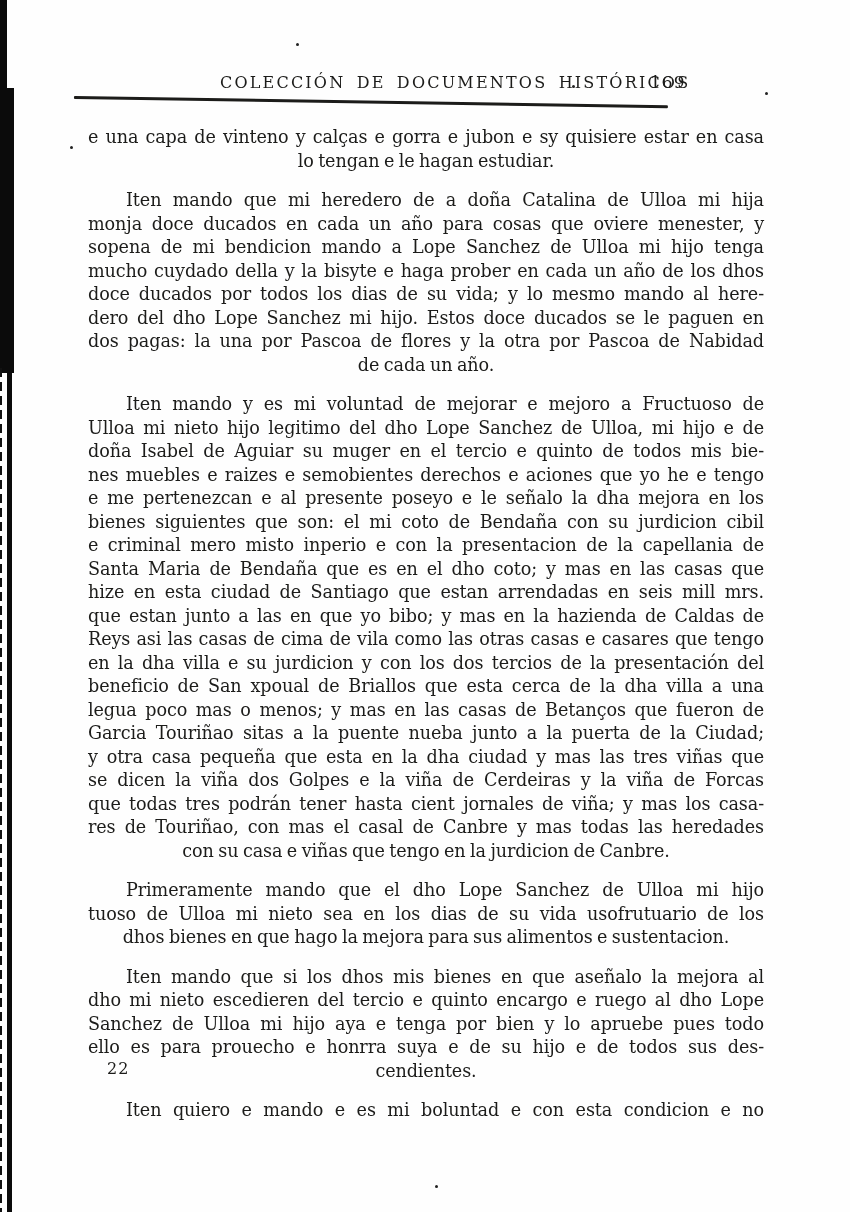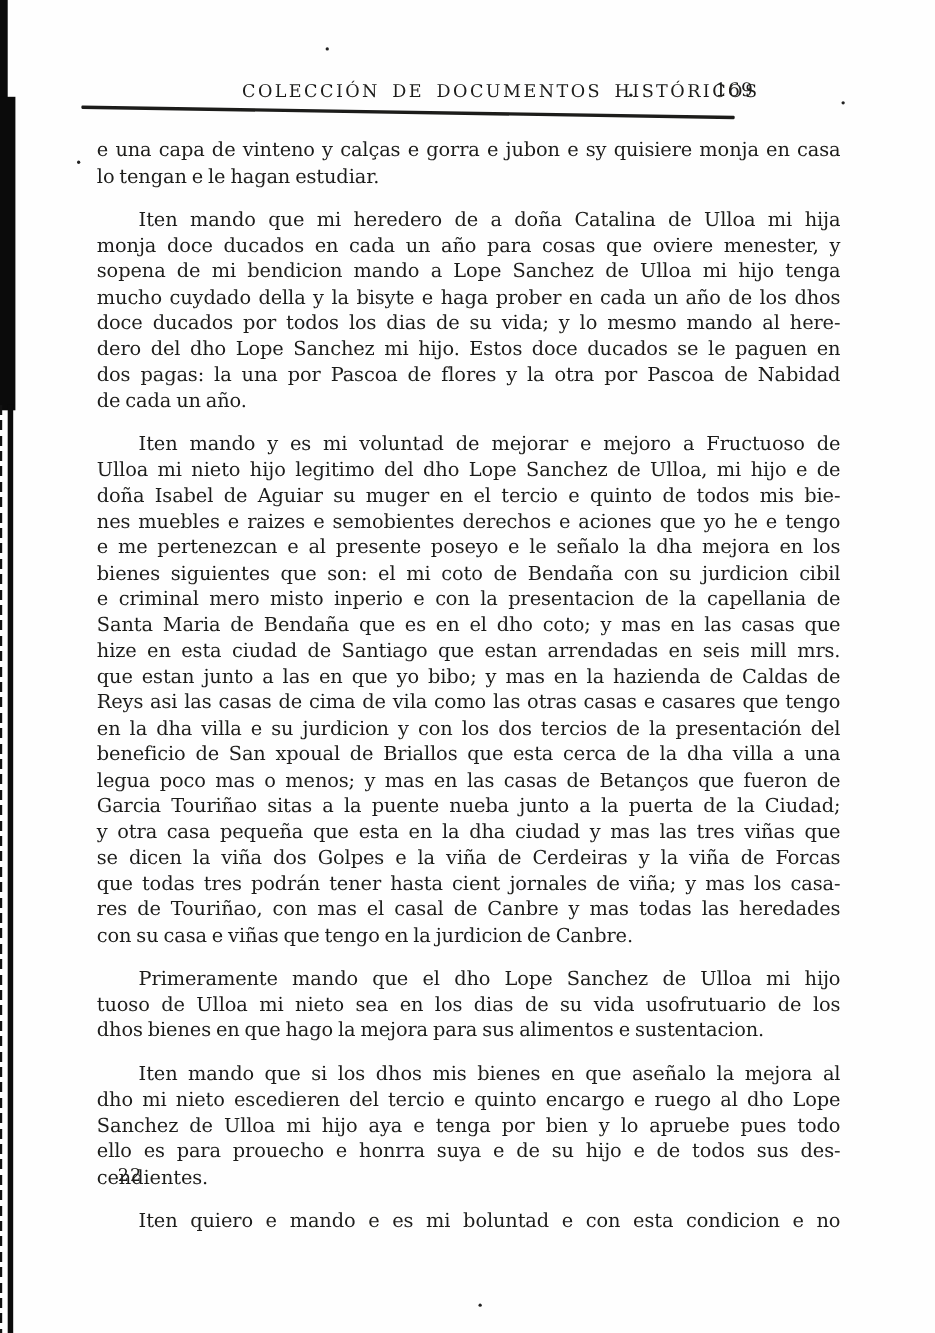--- a/index.html
+++ b/index.html
@@ -57,21 +57,21 @@
     left: 88px; top: 126px;
     width: 676px;
     font-size: 17.6px;
     line-height: 23.5px;
     letter-spacing: -0.1px;
     word-spacing: -1px;
   }
   .line {
     height: 23.5px;
     white-space: nowrap;
-    text-align: left;
+    text-align: center;
   }
   .line.just {
     text-align: justify;
     text-align-last: justify;
   }
   .line.indent { text-indent: 38px; margin-top: 16px; }
 
   
   .signature-mark {
     position: absolute;
@@ -98,21 +98,21 @@
   <div class="gutter-main"></div>
   <div class="gutter-line"></div>
   <div class="gutter-bar"></div>
 
   <div class="header-title">COLECCIÓN DE DOCUMENTOS HISTÓRICOS</div>
   <div class="page-number">169</div>
   <div class="header-rule"></div>
 
   <div class="doc-body">
       <div>
-        <div class="line just">e una capa de vinteno y calças e gorra e jubon e sy quisiere monja en casa</div>
+        <div class="line just">e una capa de vinteno y calças e gorra e jubon e sy quisiere estar en casa</div>
         <div class="line">lo tengan e le hagan estudiar.</div>
       </div>
       <div>
         <div class="line just indent">Iten mando que mi heredero de a doña Catalina de Ulloa mi hija</div>
         <div class="line just">monja doce ducados en cada un año para cosas que oviere menester, y</div>
         <div class="line just">sopena de mi bendicion mando a Lope Sanchez de Ulloa mi hijo tenga</div>
         <div class="line just">mucho cuydado della y la bisyte e haga prober en cada un año de los dhos</div>
         <div class="line just">doce ducados por todos los dias de su vida; y lo mesmo mando al here-</div>
         <div class="line just">dero del dho Lope Sanchez mi hijo. Estos doce ducados se le paguen en</div>
         <div class="line just">dos pagas: la una por Pascoa de flores y la otra por Pascoa de Nabidad</div>

